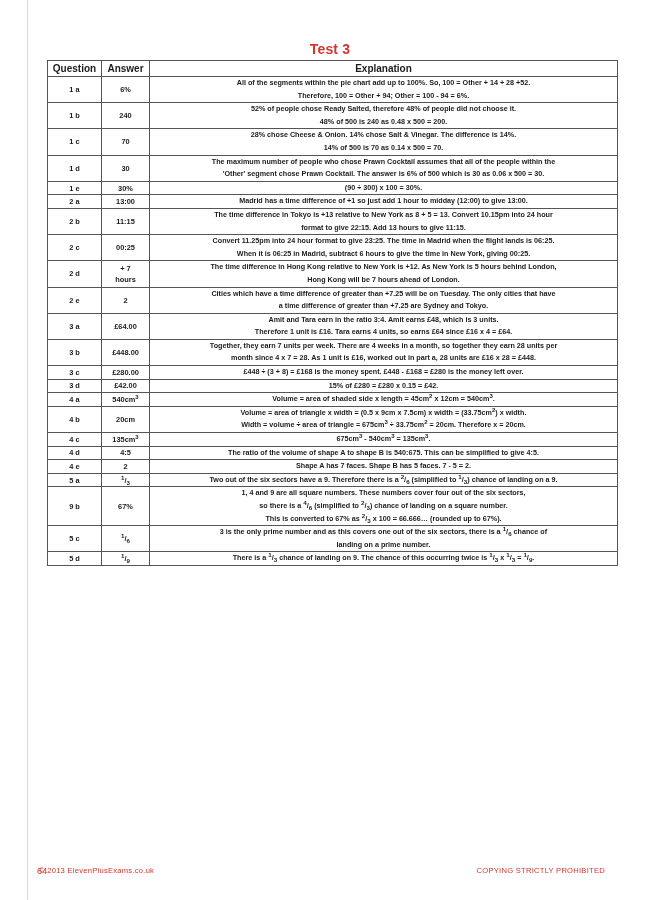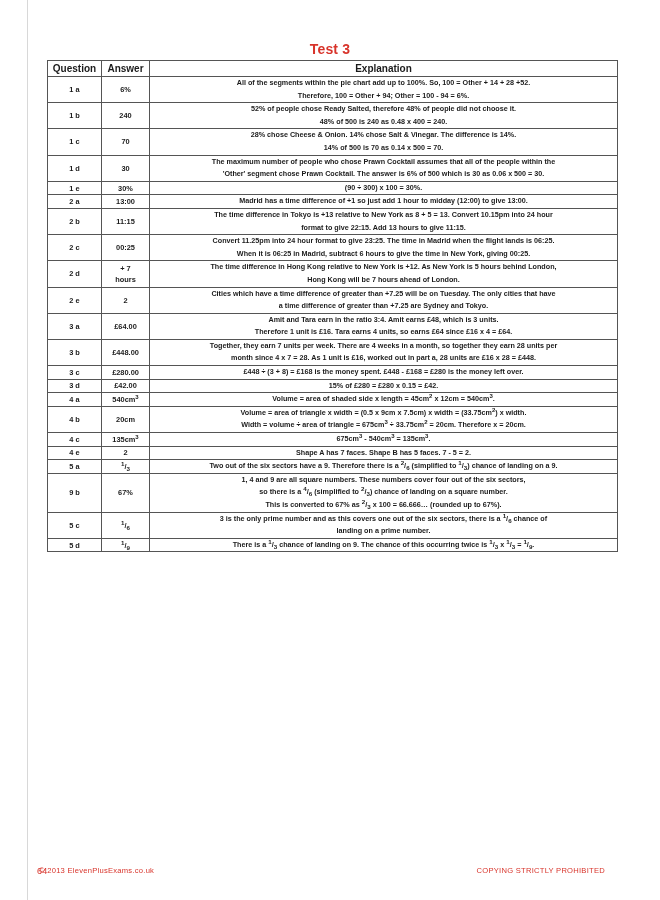--- a/index.html
+++ b/index.html
@@ -144,21 +144,21 @@
             <td class="e">
               <span class="ln">All of the segments within the pie chart add up to 100%.  So, 100 = Other + 14 + 28 +52.</span>
               <span class="ln">Therefore, 100 = Other + 94;   Other = 100 - 94 = 6%.</span>
             </td>
           </tr>
           <tr>
             <td class="q">1 b</td>
             <td class="a">240</td>
             <td class="e">
               <span class="ln">52% of people chose Ready Salted, therefore 48% of people did not choose it.</span>
-              <span class="ln">48% of 500 is 240 as  0.48 x 400 = 240.</span>
+              <span class="ln">48% of 500 is 240 as  0.48 x 500 = 200.</span>
             </td>
           </tr>
           <tr>
             <td class="q">1 c</td>
             <td class="a">70</td>
             <td class="e">
               <span class="ln">28% chose Cheese &amp; Onion. 14% chose Salt &amp; Vinegar.  The difference is 14%.</span>
               <span class="ln">14% of 500 is 70 as 0.14 x 500 = 70.</span>
             </td>
           </tr>
@@ -262,20 +262,27 @@
             <td class="e">
               <span class="ln">Volume = area of triangle x width = (0.5 x 9cm x 7.5cm) x width = (33.75cm<sup>2</sup>) x width.</span>
               <span class="ln">Width = volume ÷ area of triangle = 675cm<sup>3</sup> ÷ 33.75cm<sup>2</sup> = 20cm. Therefore x = 20cm.</span>
             </td>
           </tr>
           <tr>
             <td class="q">4 c</td>
             <td class="a">135cm<sup>3</sup></td>
             <td class="e">
               <span class="ln">675cm<sup>3</sup> - 540cm<sup>3</sup> = 135cm<sup>3</sup>.</span>
+            </td>
+          </tr>
+          <tr>
+            <td class="q">4 d</td>
+            <td class="a">4:5</td>
+            <td class="e">
+              <span class="ln">The ratio of the volume of shape A to shape B is 540:675. This can be simplified to give 4:5.</span>
             </td>
           </tr>
           <tr>
             <td class="q">4 e</td>
             <td class="a">2</td>
             <td class="e">
               <span class="ln">Shape A has 7 faces. Shape B has 5 faces. 7 - 5 = 2.</span>
             </td>
           </tr>
           <tr>

